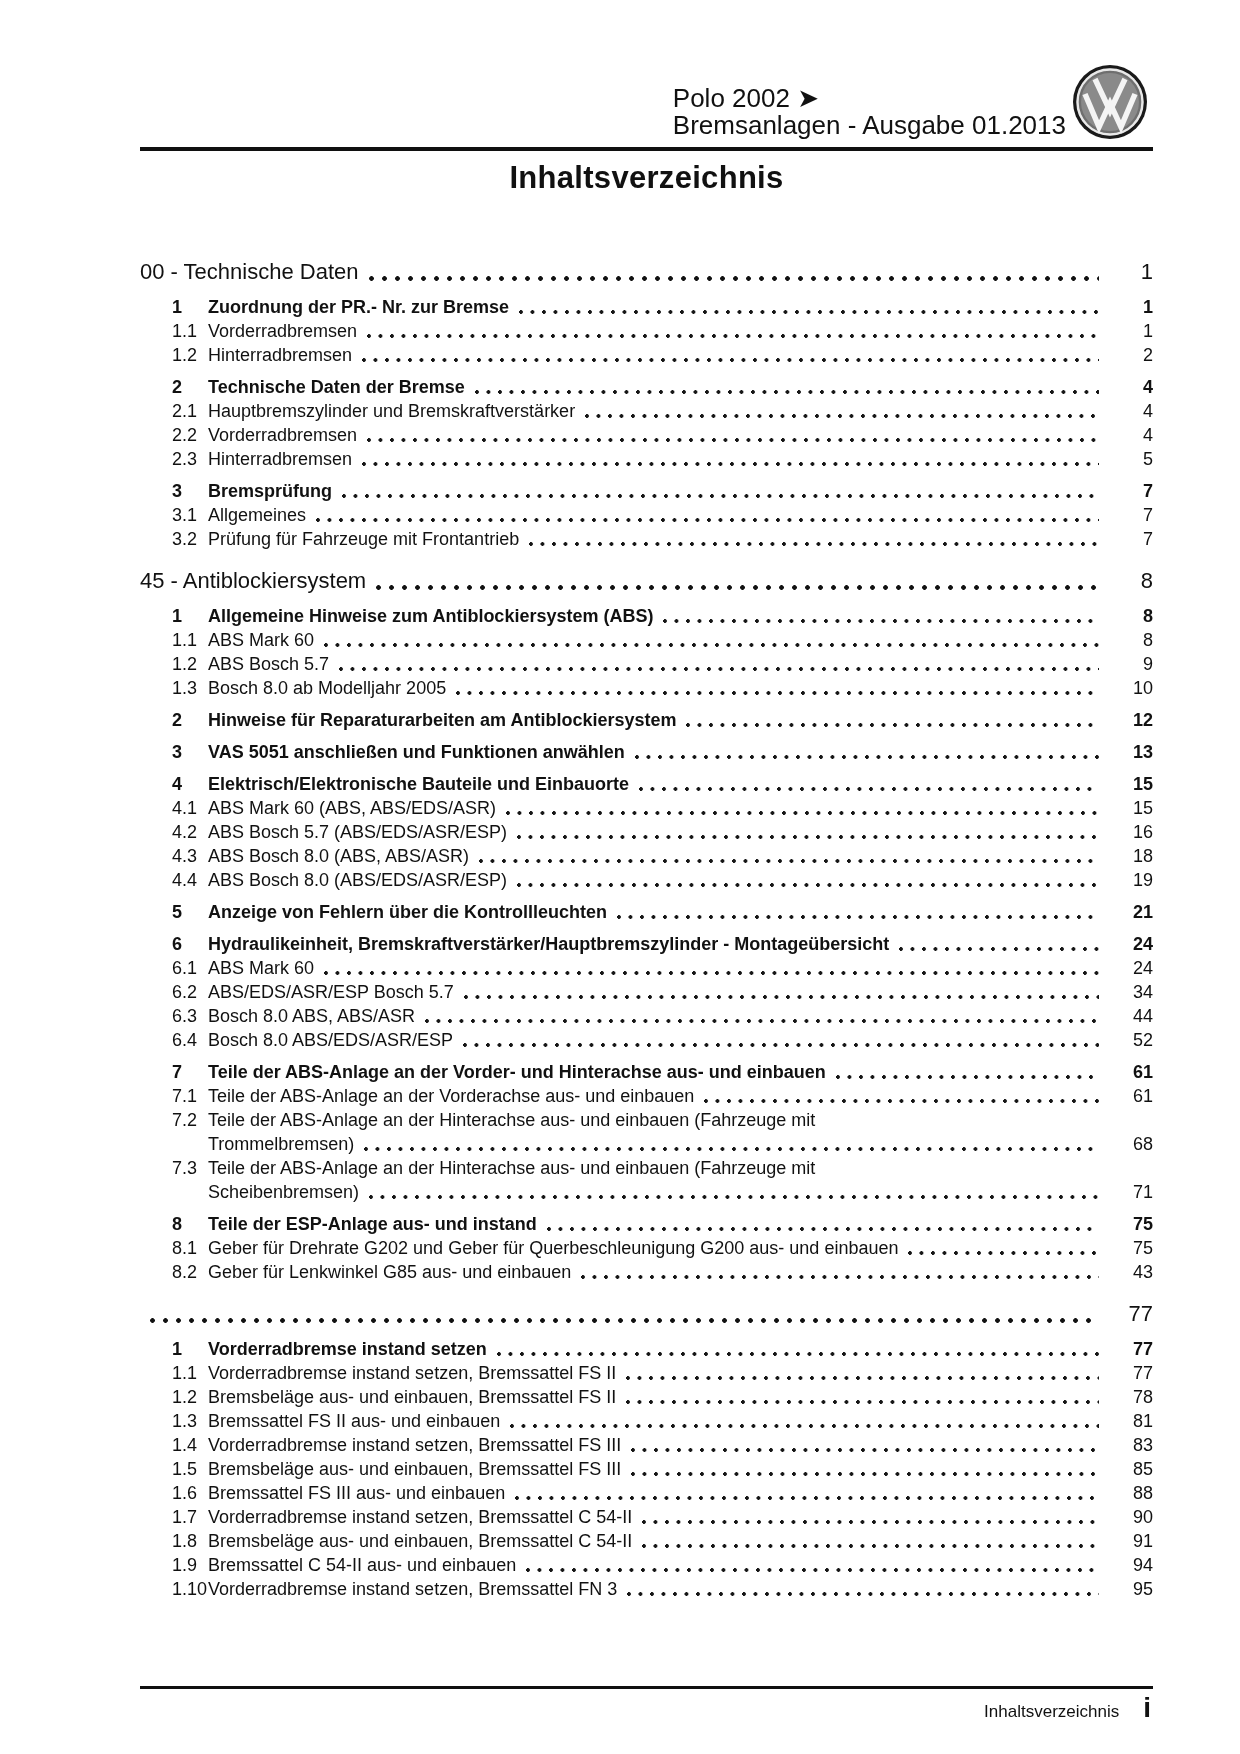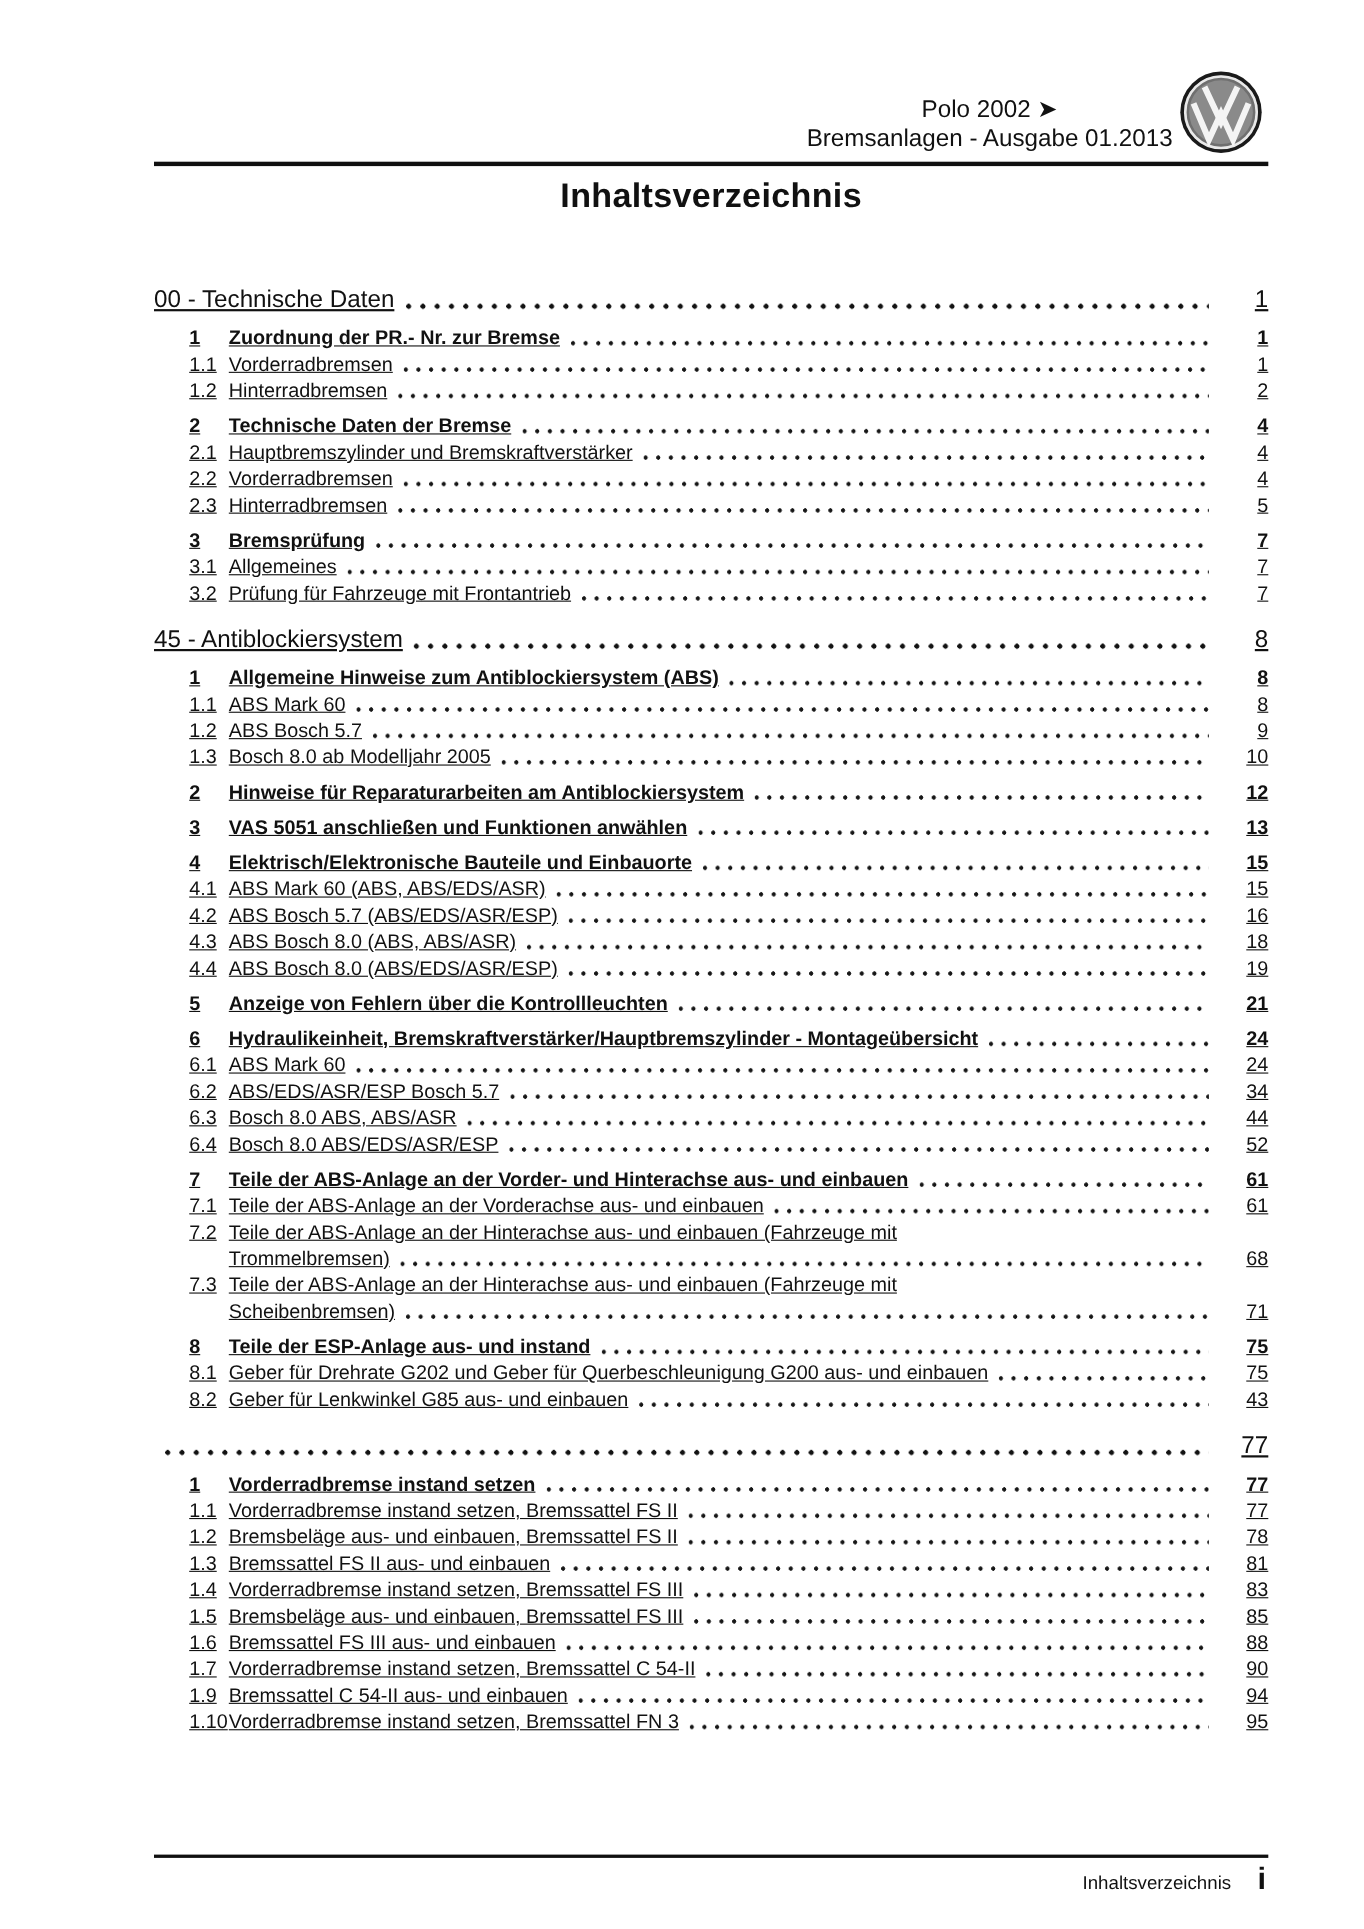--- a/index.html
+++ b/index.html
@@ -7,30 +7,30 @@
     position:relative; width:1240px; height:1754px; margin:0 auto;
     background:#ffffff; color:#111;
     font-family:"Liberation Sans", sans-serif;
     overflow:hidden;
   }
   
   .header {
     position:absolute; top:64px; right:92px;
     display:flex; align-items:flex-end; gap:6px;
   }
-  .header-text { text-align:center; font-size:22px; line-height:27px; padding-bottom:1px; white-space:nowrap; }
+  .header-text { text-align:left; font-size:26px; line-height:27px; padding-bottom:1px; white-space:nowrap; }
   .logo svg { display:block; }
   .rule-top { position:absolute; left:140px; right:87px; top:147px; height:4px; background:#101010; }
   .page-title {
     position:absolute; top:160px; left:140px; right:87px;
     text-align:center; font-size:31px; font-weight:bold; letter-spacing:0.3px;
   }
   
   .toc { position:absolute; top:242px; left:140px; right:87px; }
-  .row { display:flex; align-items:center; font-size:18px; line-height:24px;text-decoration:underline; }
+  .row { display:flex; align-items:center; font-size:18px; line-height:24px; }
   .row .num { flex:none; width:36px; }
   .row .indent { flex:none; width:32px; }
   .row .title { flex:0 1 auto; min-width:0; }
   .row .title.fill { flex:1 1 auto; }
   .leader {
     flex:1 1 40px; min-width:24px; height:12px; align-self:flex-end;
     margin:0 8px 4px 10px;
     background-image:radial-gradient(circle at 2px 9px, #161616 1.7px, transparent 2.1px);
     background-size:11.5px 12px; background-repeat:repeat-x; background-position:left bottom;
   }
@@ -387,20 +387,27 @@
       </div>
       <div class="row sub">
         <span class="indent"></span>
         <span class="num">1.7</span>
         <span class="title">Vorderradbremse instand setzen, Bremssattel C 54-II</span>
         <span class="leader"></span>
         <span class="page-num">90</span>
       </div>
       <div class="row sub">
         <span class="indent"></span>
+        <span class="num">1.8</span>
+        <span class="title">Bremsbeläge aus- und einbauen, Bremssattel C 54-II</span>
+        <span class="leader"></span>
+        <span class="page-num">91</span>
+      </div>
+      <div class="row sub">
+        <span class="indent"></span>
         <span class="num">1.9</span>
         <span class="title">Bremssattel C 54-II aus- und einbauen</span>
         <span class="leader"></span>
         <span class="page-num">94</span>
       </div>
       <div class="row sub">
         <span class="indent"></span>
         <span class="num">1.10</span>
         <span class="title">Vorderradbremse instand setzen, Bremssattel FN 3</span>
         <span class="leader"></span>

